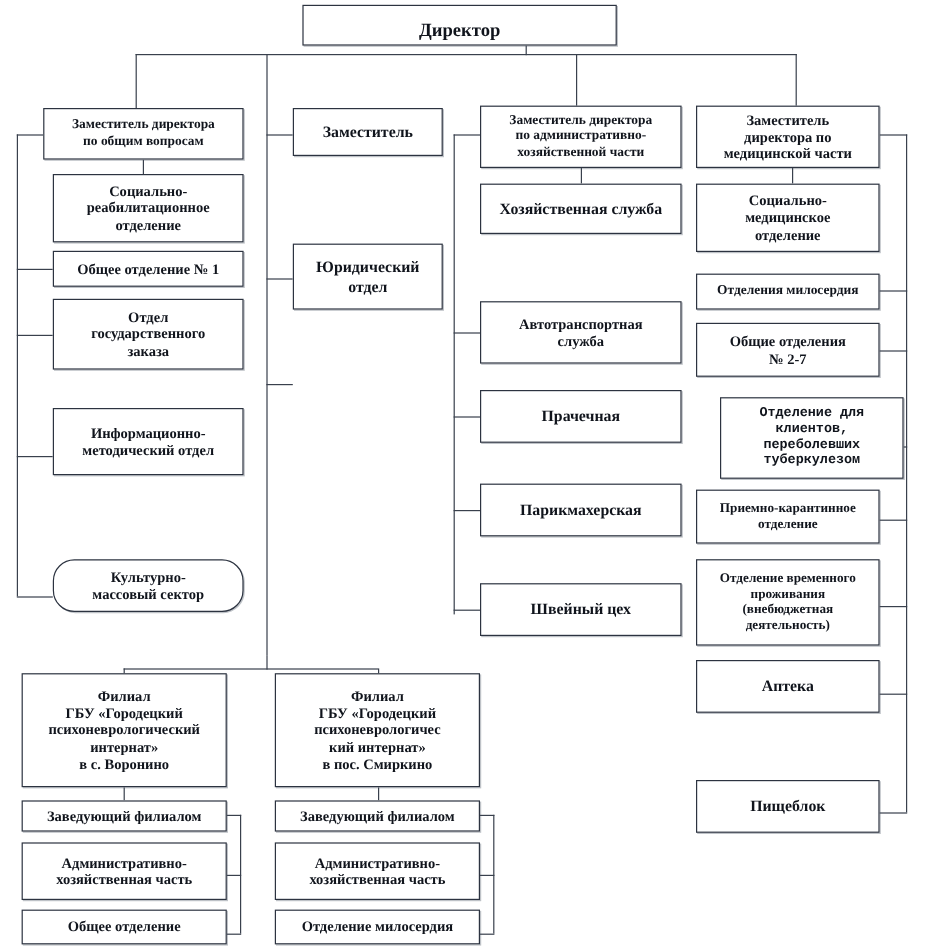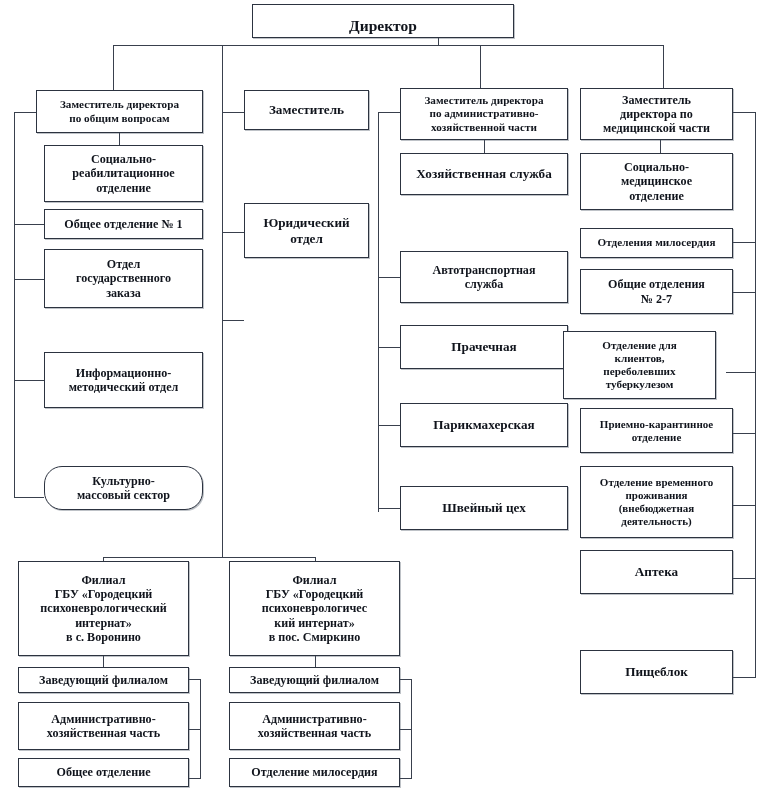--- a/index.html
+++ b/index.html
@@ -128,21 +128,21 @@
 отделение</span>
   </div>
   <div class="node fs12" style="left:44px; top:209px; width:159px; height:30px;">
     <span>Общее отделение № 1</span>
   </div>
   <div class="node fs12" style="left:44px; top:249px; width:159px; height:59px;">
     <span>Отдел
 государственного
 заказа</span>
   </div>
-  <div class="node fs12" style="left:44px; top:352px; width:159px; height:56px;">
+  <div class="node fs12" style="left:44px; top:340px; width:159px; height:56px;">
     <span>Информационно-
 методический отдел</span>
   </div>
   <div class="node fs12" style="left:44px; top:466px; width:159px; height:44px;border-radius:18px;">
     <span>Культурно-
 массовый сектор</span>
   </div>
 
   <div class="node fs13" style="left:244px; top:90px; width:125px; height:40px;">
     <span>Заместитель</span>
@@ -184,21 +184,21 @@
 медицинское
 отделение</span>
   </div>
   <div class="node fs11" style="left:580px; top:228px; width:153px; height:30px;">
     <span>Отделения милосердия</span>
   </div>
   <div class="node fs12" style="left:580px; top:269px; width:153px; height:45px;justify-content:center;">
     <span>Общие отделения
 № 2-7</span>
   </div>
-  <div class="node fs11" style="left:563px; top:331px; width:153px; height:68px;">
+  <div class="node fs11" style="left:600px; top:331px; width:153px; height:68px;font-family:Liberation Mono, monospace;">
     <span>Отделение для
 клиентов,
 переболевших
 туберкулезом</span>
   </div>
   <div class="node fs105" style="left:580px; top:408px; width:153px; height:45px;">
     <span>Приемно-карантинное
 отделение</span>
   </div>
   <div class="node fs105" style="left:580px; top:466px; width:153px; height:72px;">

